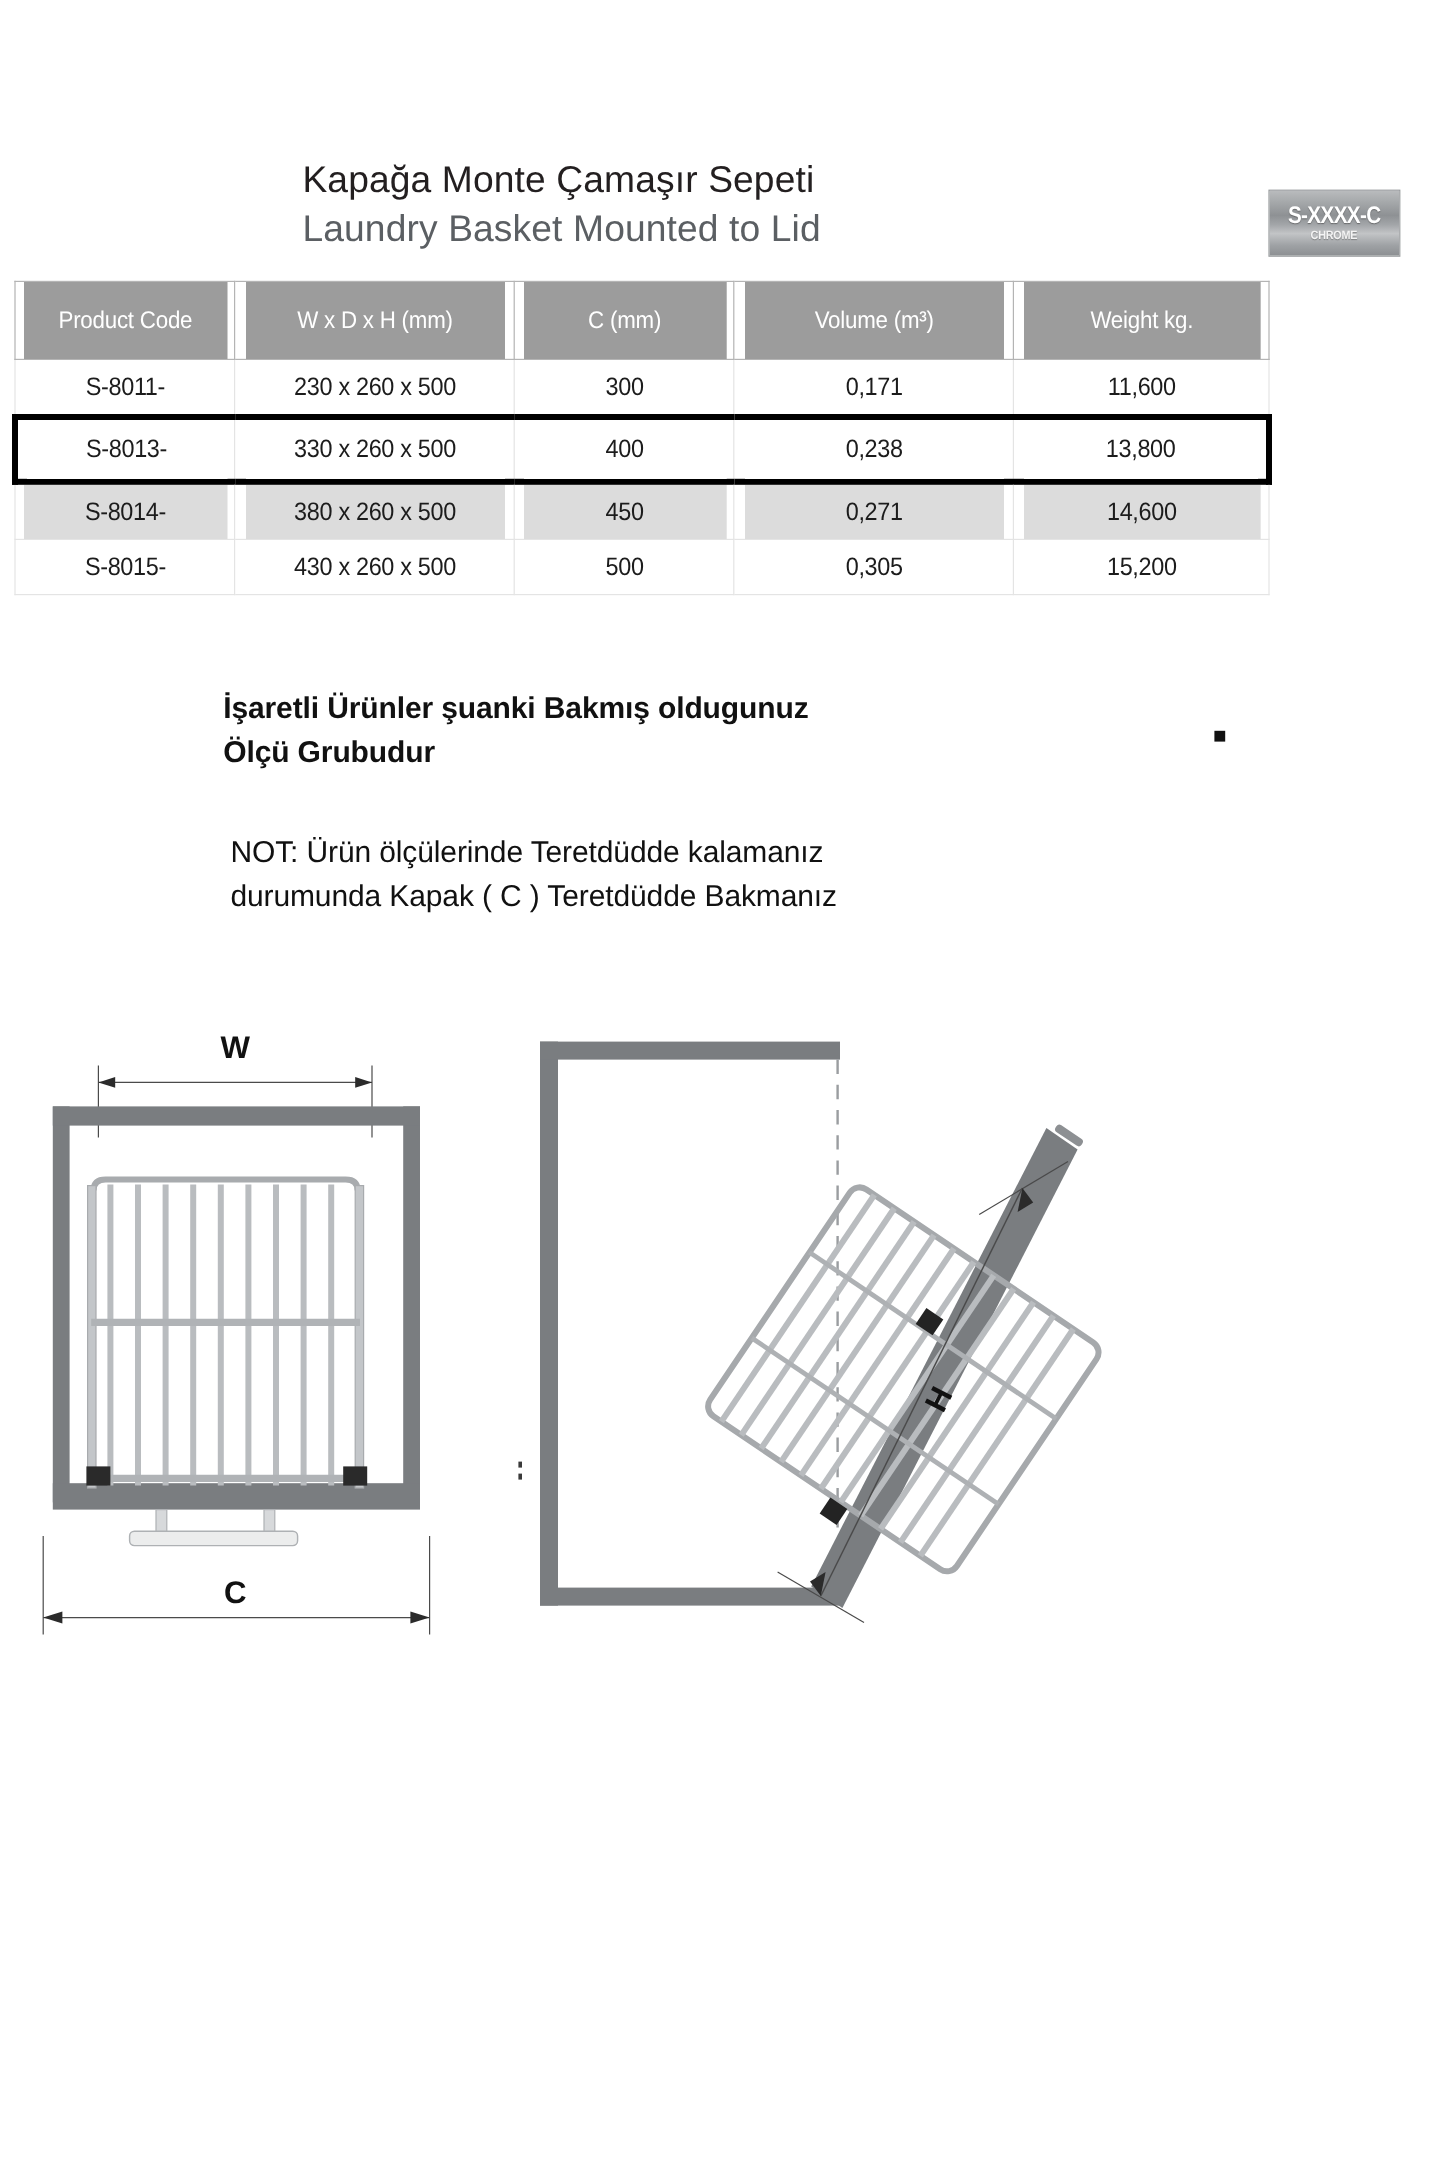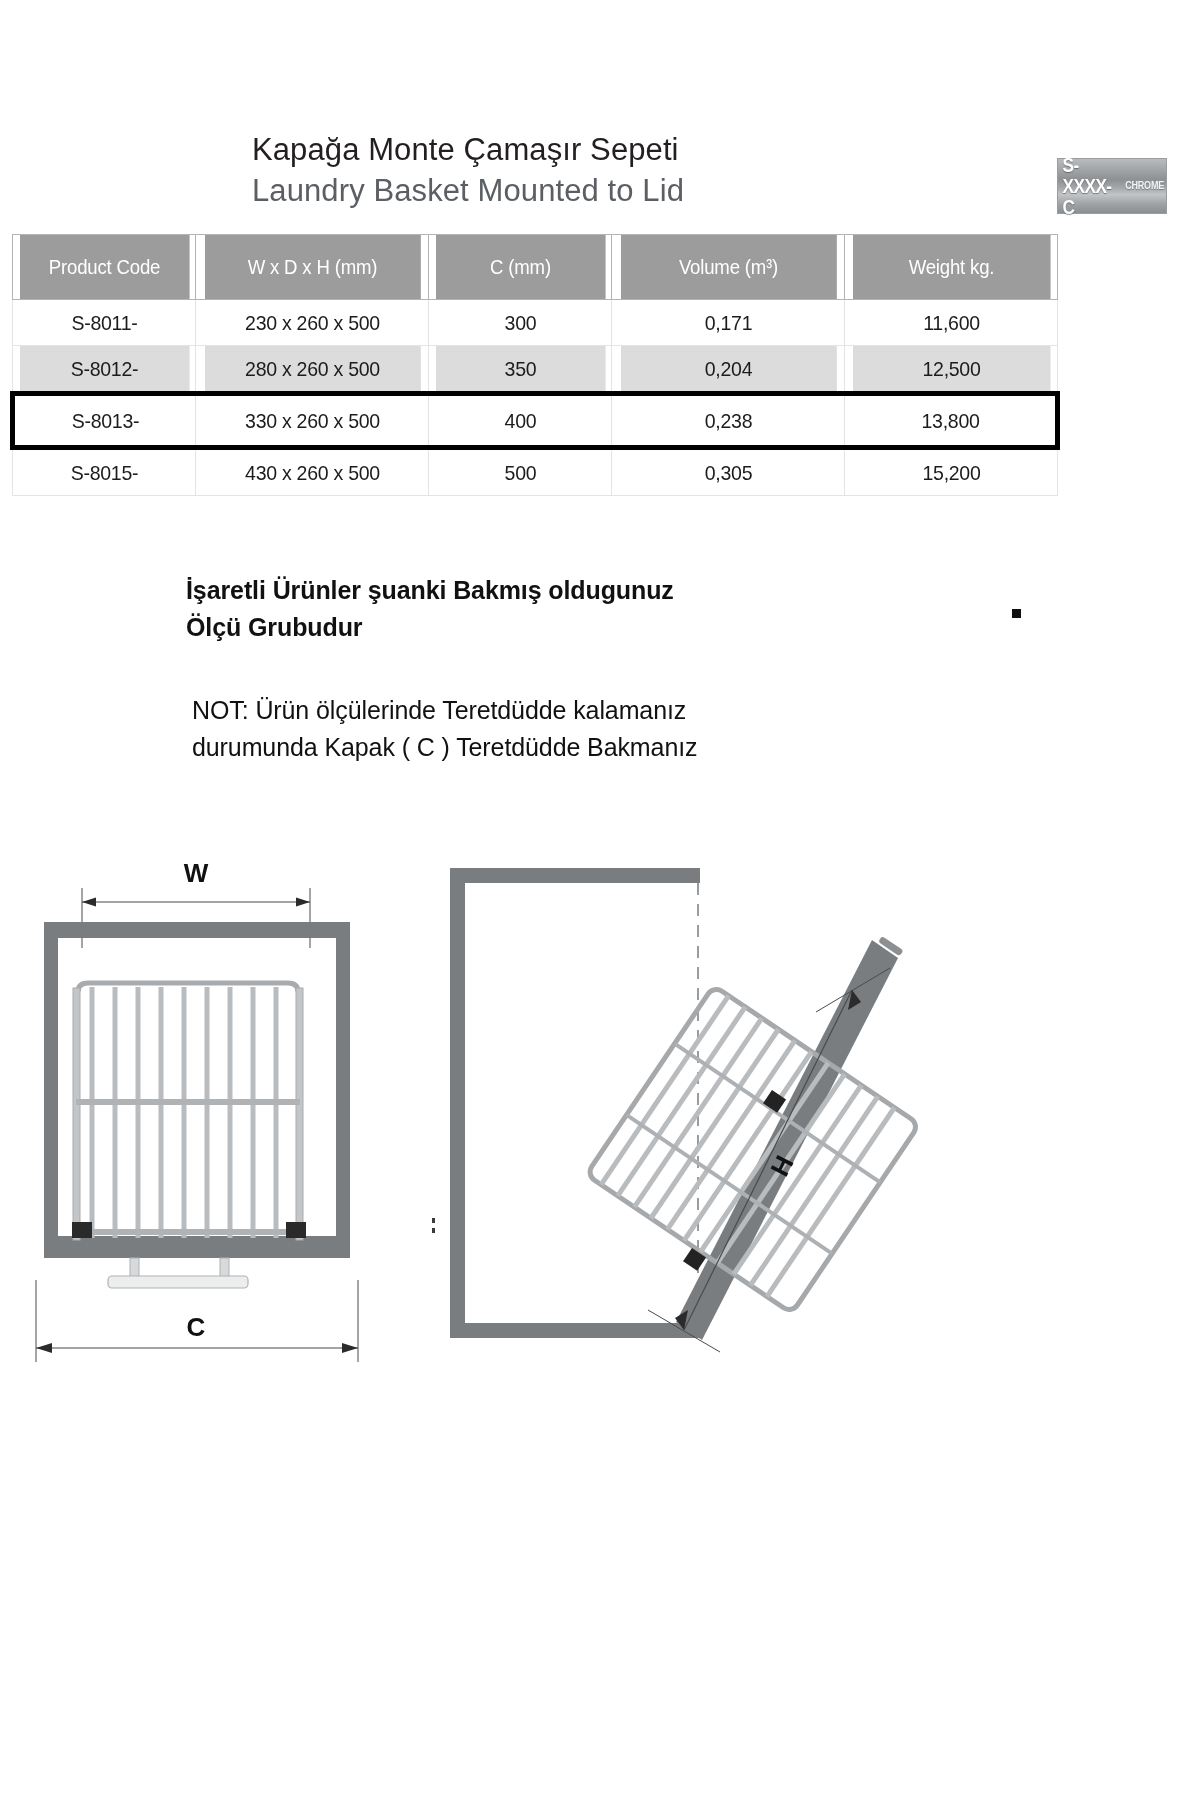--- a/index.html
+++ b/index.html
@@ -52,21 +52,21 @@
     left: 1057px;
     top: 158px;
     width: 108px;
     height: 54px;
     background: linear-gradient(180deg,
         #b9bbbd 0%, #a7aaac 16%,
         #8e9194 38%, #a2a5a8 52%,
         #c2c4c6 66%, #9fa2a5 84%, #8c8f92 100%);
     border: 1px solid #9a9d9f;
     display: flex;
-    flex-direction: row;
+    flex-direction: column;
     align-items: center;
     justify-content: center;
   }
   .chrome-code {
     color: #ffffff;
     font-size: 20px;
     font-weight: 700;
     letter-spacing: -0.6px;
     line-height: 21px;
     text-shadow: 0 1px 1px rgba(60,60,60,.55);
@@ -199,33 +199,33 @@
     </tr>
   </thead>
   <tbody>
     <tr class="row-odd">
       <td>S-8011-</td>
       <td>230 x 260 x 500</td>
       <td>300</td>
       <td>0,171</td>
       <td>11,600</td>
     </tr>
-    <tr class="row-even">
-      <td>S-8012-</td>
-      <td>280 x 260 x 500</td>
-      <td>350</td>
-      <td>0,204</td>
-      <td>12,500</td>
-    </tr>
     <tr class="highlight">
       <td>S-8013-</td>
       <td>330 x 260 x 500</td>
       <td>400</td>
       <td>0,238</td>
       <td>13,800</td>
+    </tr>
+    <tr class="row-even">
+      <td>S-8014-</td>
+      <td>380 x 260 x 500</td>
+      <td>450</td>
+      <td>0,271</td>
+      <td>14,600</td>
     </tr>
     <tr class="row-odd">
       <td>S-8015-</td>
       <td>430 x 260 x 500</td>
       <td>500</td>
       <td>0,305</td>
       <td>15,200</td>
     </tr>
   </tbody>
 </table>

